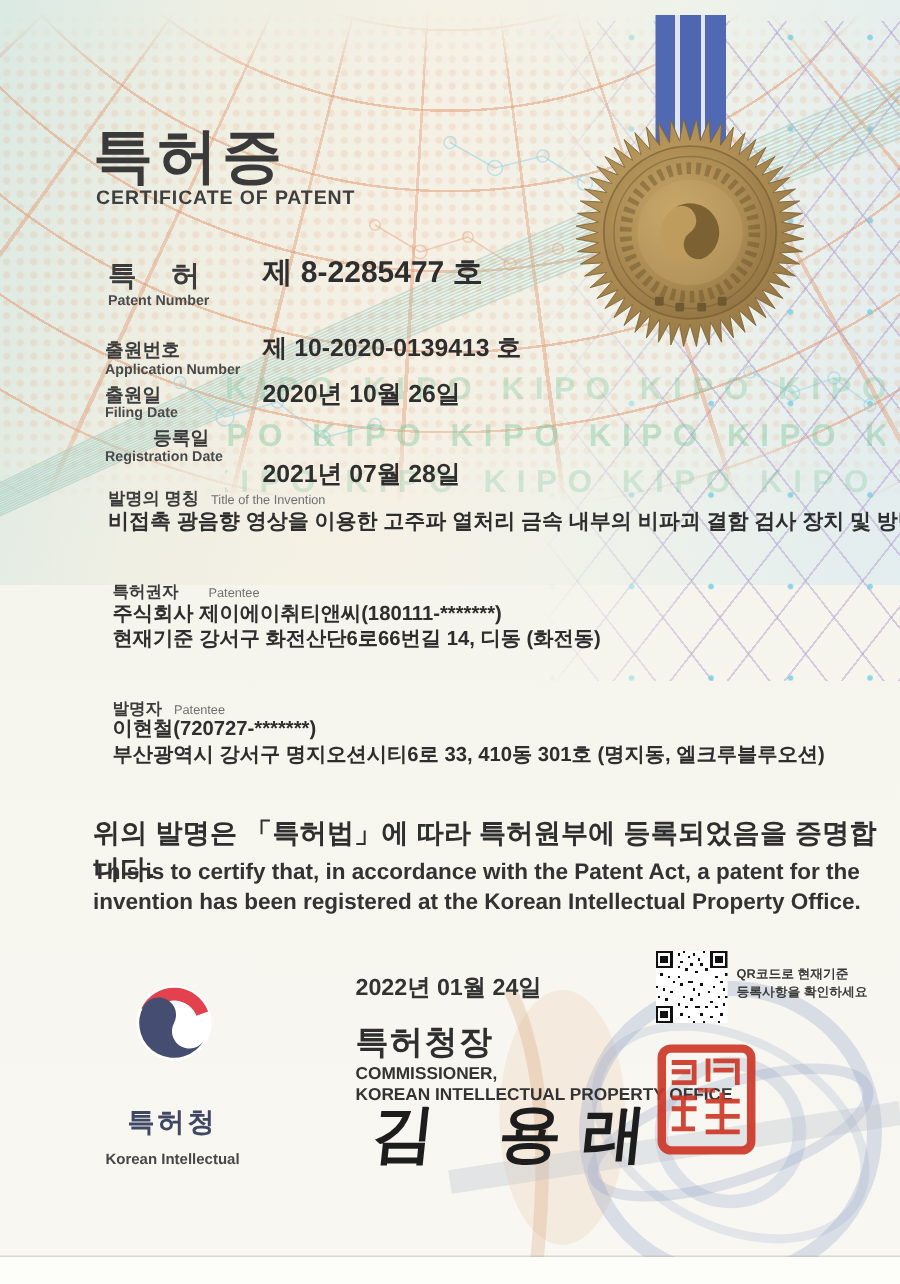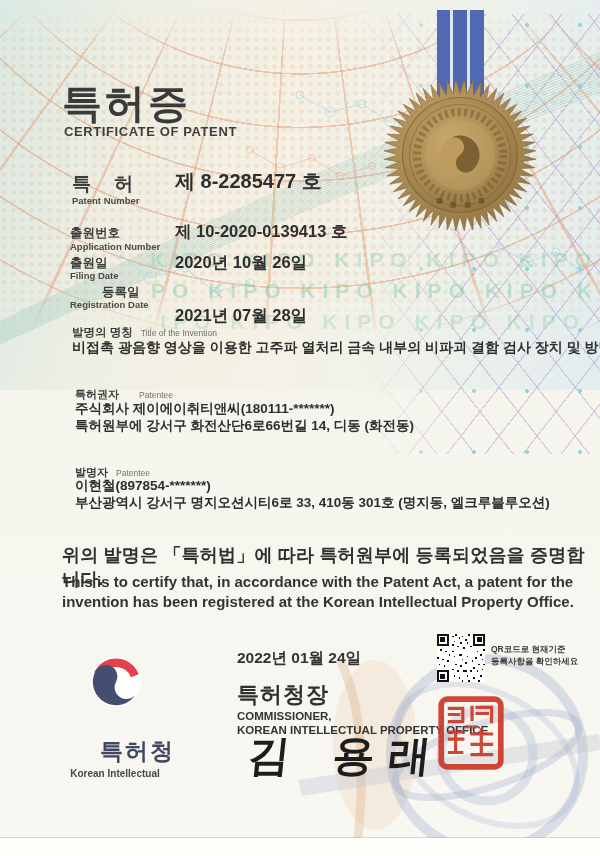--- a/index.html
+++ b/index.html
@@ -70,21 +70,21 @@
   .st-ko{left:62px;top:543px;font-size:18px;font-weight:800;color:#2f2f2f;letter-spacing:.2px;}
   .st-en{left:62px;top:572px;font-size:15px;font-weight:bold;color:#333;line-height:19.5px;}
   .iss-date{left:237px;top:648px;font-size:15.5px;font-weight:600;color:#333;}
   .qr{position:absolute;left:437px;top:634px;width:48px;height:48px;}
   .qr-cap{left:491px;top:643px;font-size:8.5px;font-weight:bold;color:#3b3b3b;line-height:12px;}
   .comm-ko{left:237px;top:680px;font-size:22px;font-weight:800;color:#2f2f2f;letter-spacing:1px;}
   .comm-en{left:237px;top:709px;font-size:11.5px;font-weight:bold;color:#333;line-height:14px;}
   .sig{left:248px;top:728px;font-size:42px;font-weight:bold;color:#1d1d1d;letter-spacing:14px;transform:skewX(-6deg);font-family:"DejaVu Serif",serif;}
   .red-seal{position:absolute;left:438px;top:696px;width:66px;height:74px;}
   .logo{position:absolute;left:87px;top:653px;width:58px;height:58px;}
-  .logo-ko{left:55px;top:736px;width:120px;text-align:right;font-size:23px;font-weight:800;color:#3f4763;letter-spacing:2px;}
+  .logo-ko{left:55px;top:736px;width:120px;text-align:center;font-size:18px;font-weight:800;color:#3f4763;letter-spacing:2px;}
   .logo-en{left:40px;top:766px;width:150px;text-align:center;font-size:10px;font-weight:600;color:#474747;line-height:16px;}
   .bottom-margin{position:absolute;left:0;bottom:0;width:600px;height:18px;background:#fdfdfa;}
   .scan-edge{position:absolute;left:0;bottom:18px;width:600px;height:1px;background:rgba(175,175,160,.45);}
 </style>
 </head>
 <body>
 
 <div class="certificate">
 
   <div class="tint-top"></div>
@@ -199,26 +199,26 @@
 
   <div class="abs inv-lab">
     <span class="lab-ko">발명의 명칭</span><span class="lab-en">Title of the Invention</span>
   </div>
   <div class="abs inv-title">비접촉 광음향 영상을 이용한 고주파 열처리 금속 내부의 비파괴 결함 검사 장치 및 방법</div>
 
   <div class="abs pat-lab">
     <span class="lab-ko">특허권자</span><span class="lab-en">Patentee</span>
   </div>
   <div class="abs pat-name">주식회사 제이에이취티앤씨(180111-*******)</div>
-  <div class="abs pat-addr">특허원부에 강서구 화전산단6로66번길 14, 디동 (화전동)</div>
+  <div class="abs pat-addr">현재기준 강서구 화전산단6로66번길 14, 디동 (화전동)</div>
 
   <div class="abs invr-lab">
     <span class="lab-ko">발명자</span><span class="lab-en">Patentee</span>
   </div>
-  <div class="abs invr-name">이현철(897854-*******)</div>
+  <div class="abs invr-name">이현철(720727-*******)</div>
   <div class="abs invr-addr">부산광역시 강서구 명지오션시티6로 33, 410동 301호 (명지동, 엘크루블루오션)</div>
 
   <div class="abs st-ko">위의 발명은 「특허법」에 따라 특허원부에 등록되었음을 증명합니다.</div>
   <div class="abs st-en">
     <div>This is to certify that, in accordance with the Patent Act, a patent for the</div>
     <div>invention has been registered at the Korean Intellectual Property Office.</div>
   </div>
 
   <div class="abs iss-date">2022년 01월 24일</div>
   <svg class="qr" viewBox="0 0 29 29" shape-rendering="crispEdges">

